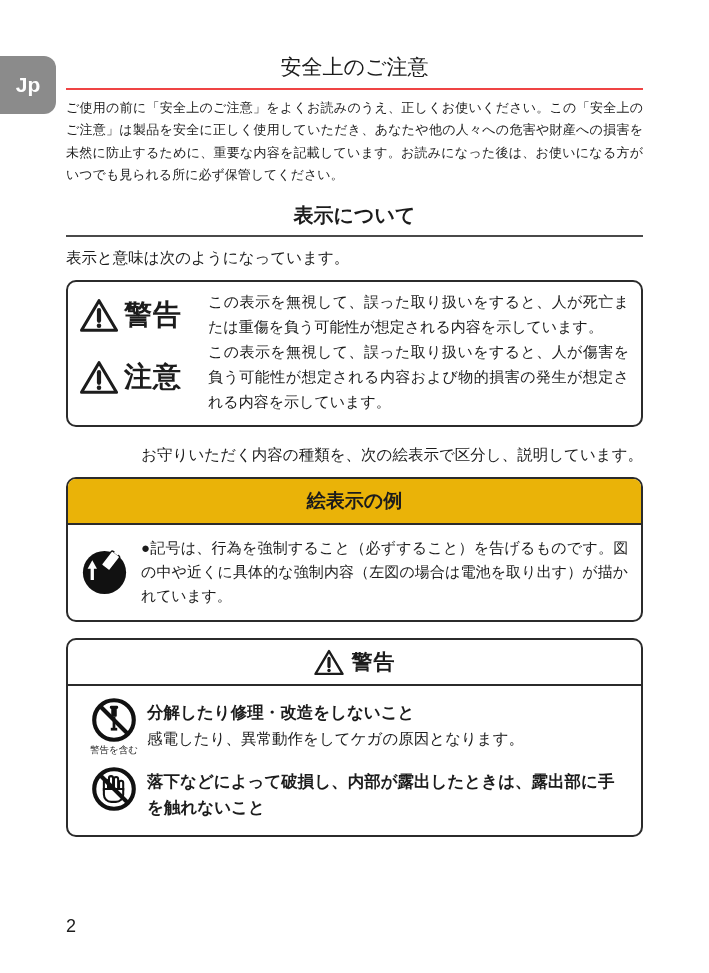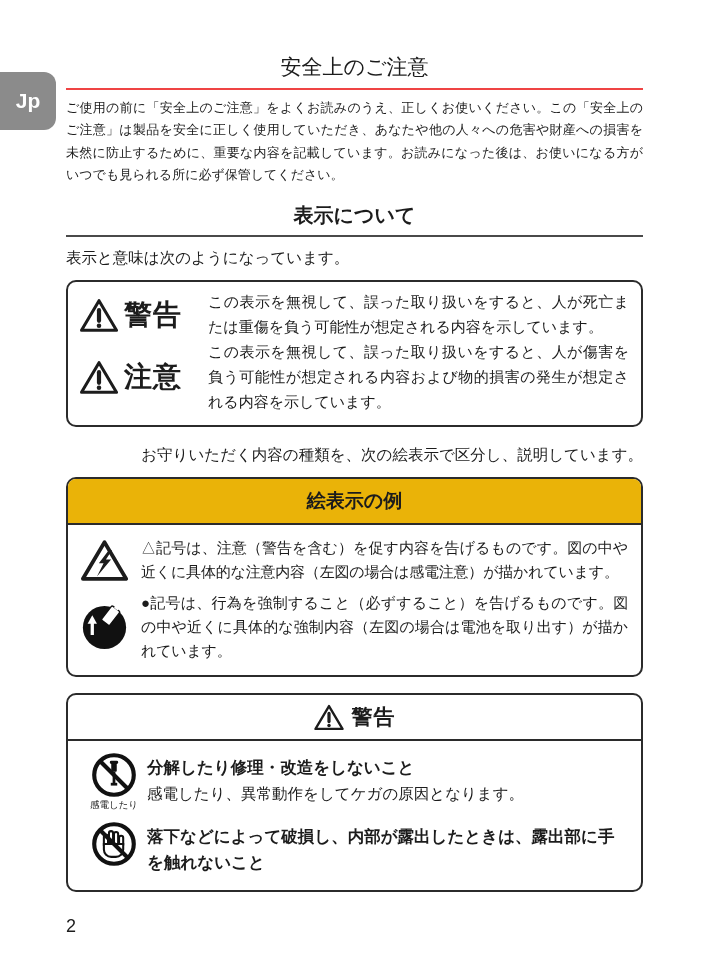--- a/index.html
+++ b/index.html
@@ -5,21 +5,21 @@
   html,body{margin:0;padding:0;background:#ffffff;}
   .page{
     position:relative;
     width:709px;height:973px;
     background:#ffffff;
     font-family:"Liberation Sans", sans-serif;
     color:#1c1c1c;
     overflow:hidden;
   }
   .jp-tab{
-    position:absolute;left:0;top:72px;
+    position:absolute;left:0;top:56px;
     width:56px;height:58px;
     background:#8b8b8b;color:#ffffff;
     border-radius:0 12px 12px 0;
     display:flex;align-items:center;justify-content:center;
     font-weight:bold;font-size:21px;
   }
   .content{position:absolute;left:66px;top:53px;width:577px;}
   .main-title{
     text-align:center;font-weight:normal;font-size:21px;
     margin:0;padding:0 0 7px 0;
@@ -163,26 +163,20 @@
         </div>
       </div>
     </div>
 
     <p class="lead" style="margin-top:15px;text-align:right;">お守りいただく内容の種類を、次の絵表示で区分し、説明しています。</p>
 
     <div class="rounded-box">
       <div class="box-header-gray">絵表示の例</div>
       <div class="picto-body">
         <div class="picto-row">
-          <svg class="picon" viewBox="0 0 100 92">
-              <use href="#tri-bolt"></use>
-            </svg>
-          <div class="picto-desc">△記号は、注意（警告を含む）を促す内容を告げるものです。図の中や近くに具体的な注意内容（左図の場合は感電注意）が描かれています。</div>
-        </div>
-        <div class="picto-row">
           <svg class="picon" viewBox="0 0 100 100">
               <use href="#battery-out"></use>
             </svg>
           <div class="picto-desc">●記号は、行為を強制すること（必ずすること）を告げるものです。図の中や近くに具体的な強制内容（左図の場合は電池を取り出す）が描かれています。</div>
         </div>
       </div>
     </div>
 
     <div class="rounded-box" style="margin-top:16px;">
       <div class="warn-header">
@@ -191,21 +185,21 @@
           </svg>
         <span class="warn-header-word">警告</span>
       </div>
       <div class="warn-body">
 
         <div class="warn-row">
           <div class="warn-iconcell">
             <svg class="picon" viewBox="0 0 100 100">
                 <use href="#no-disassembly"></use>
               </svg>
-            <div class="warn-caption">感電したり</div>
+            <div class="warn-caption">警告を含む</div>
           </div>
           <div>
             <div class="warn-heading">分解したり修理・改造をしないこと</div>
             <div class="warn-text">感電したり、異常動作をしてケガの原因となります。</div>
           </div>
         </div>
 
         <div class="warn-row">
           <div class="warn-iconcell">
             <svg class="picon" viewBox="0 0 100 100">

